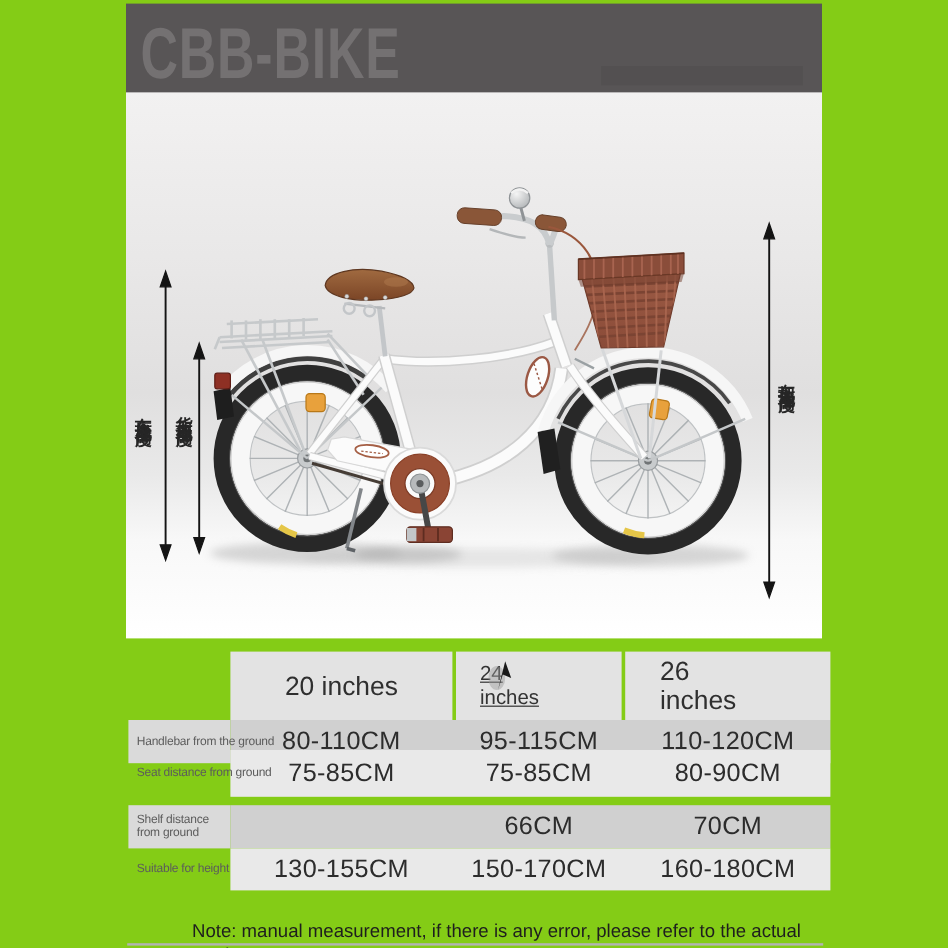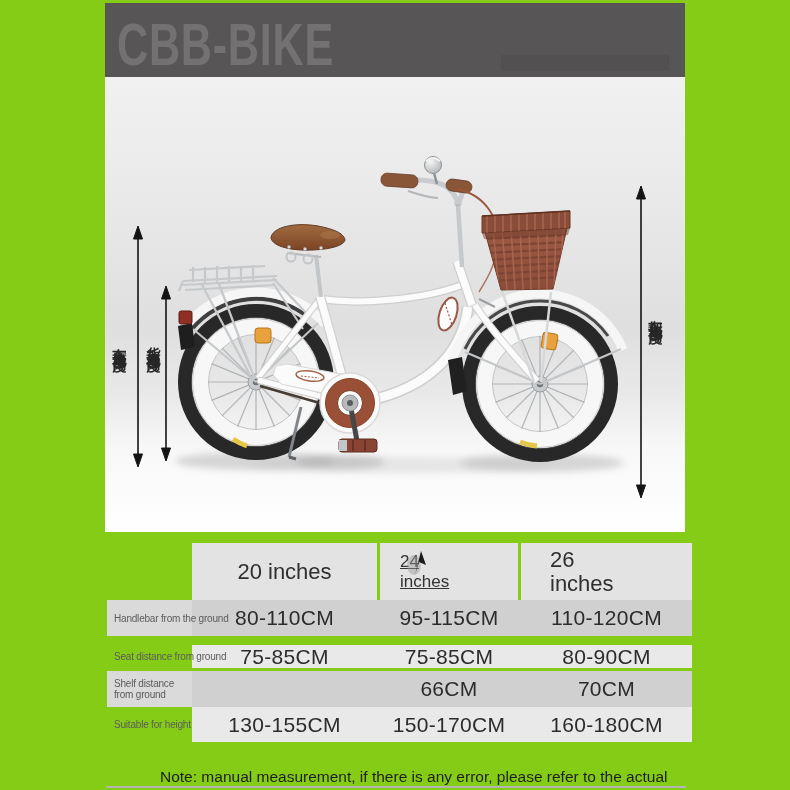--- a/index.html
+++ b/index.html
@@ -346,21 +346,21 @@
 
     <div class="trow" style="top:57px;height:36px;">
       <div class="band" style="left:0;width:85px;background:#dadada;"></div>
       <div class="band" style="left:85px;width:500px;background:#d0d0d0;"></div>
       <span class="rlabel">Handlebar from the ground</span>
       <span class="vcell vc-1">80-110CM</span>
       <span class="vcell vc-2">95-115CM</span>
       <span class="vcell vc-3">110-120CM</span>
     </div>
 
-    <div class="trow" style="top:102px;height:23px;">
+    <div class="trow" style="top:82px;height:39px;">
       <div class="band" style="left:85px;width:500px;background:#e9e9e9;"></div>
       <span class="rlabel">Seat distance from ground</span>
       <span class="vcell vc-1">75-85CM</span>
       <span class="vcell vc-2">75-85CM</span>
       <span class="vcell vc-3">80-90CM</span>
     </div>
 
     <div class="trow" style="top:128px;height:36px;">
       <div class="band" style="left:0;width:85px;background:#dadada;"></div>
       <div class="band" style="left:85px;width:500px;background:#d0d0d0;"></div>

